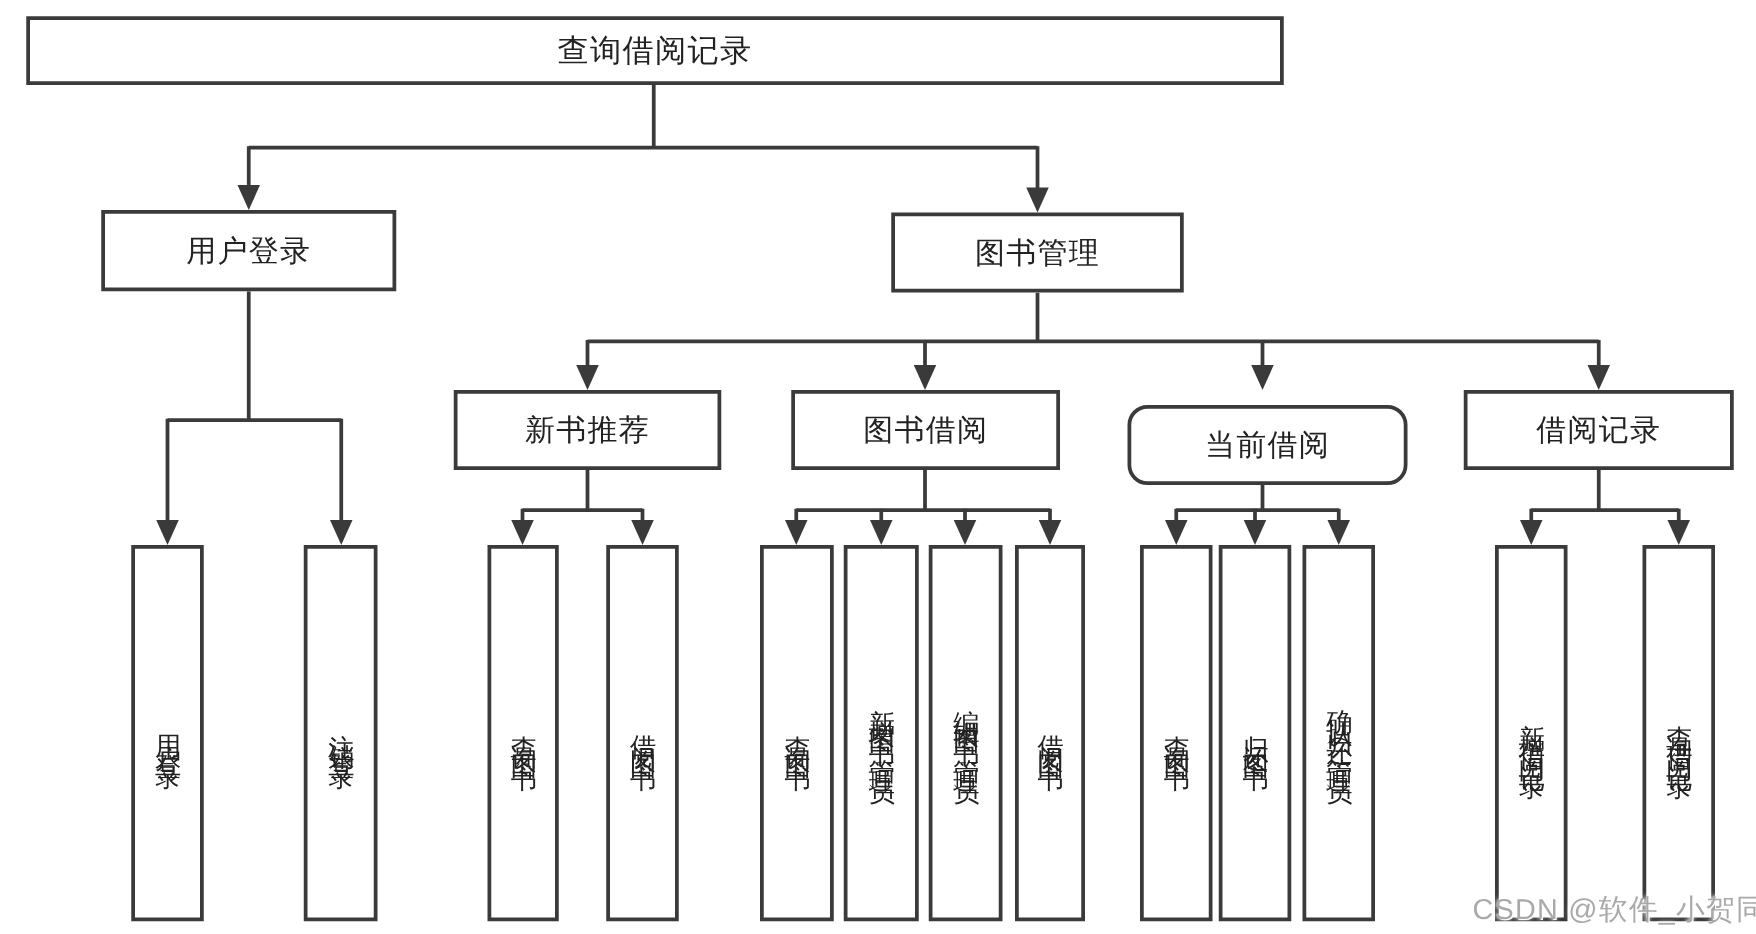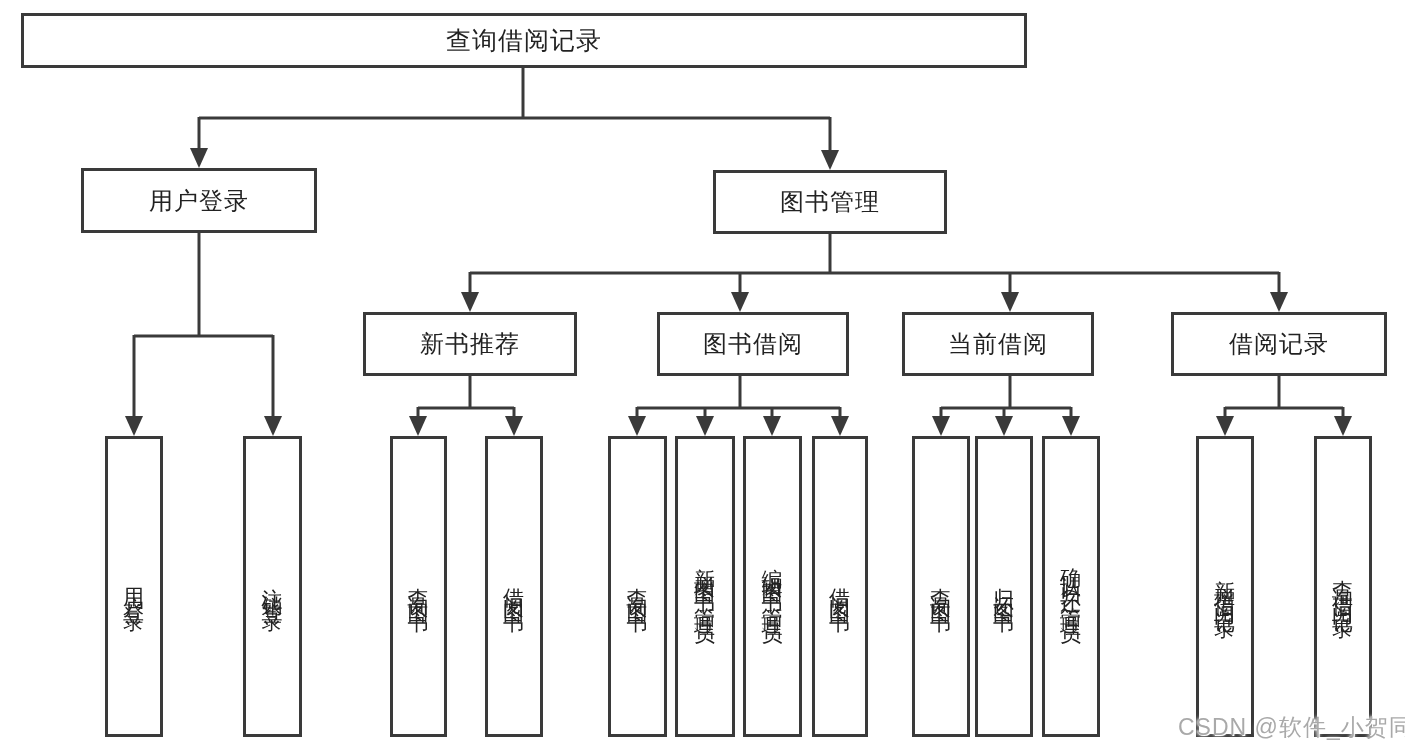--- a/index.html
+++ b/index.html
@@ -120,22 +120,22 @@
       <polygon points="1334,416 1352,416 1343,436"></polygon>
     </g>
   </svg>
 
   <div class="node root" style="left:21px; top:13px; width:1006px; height:55px;">查询借阅记录</div>
 
   <div class="node branch" style="left:81px; top:168px; width:236px; height:65px;">用户登录</div>
   <div class="node branch" style="left:713px; top:170px; width:234px; height:64px;">图书管理</div>
 
   <div class="node branch" style="left:363px; top:312px; width:214px; height:64px;text-align:right;">新书推荐</div>
-  <div class="node branch" style="left:633px; top:312px; width:192px; height:64px;margin-left:24px;">图书借阅</div>
-  <div class="node branch" style="left:902px; top:312px; width:192px; height:64px;">当前借阅</div>
+  <div class="node branch" style="left:633px; top:312px; width:215px; height:64px;">图书借阅</div>
+  <div class="node branch" style="left:902px; top:324px; width:224px; height:64px;border-radius:16px;">当前借阅</div>
   <div class="node branch" style="left:1171px; top:312px; width:216px; height:64px;">借阅记录</div>
 
   <div class="node leaf" style="left:105px; top:436px; width:58px; height:301px;">
     <span class="vtext">用户登录</span>
   </div>
   <div class="node leaf" style="left:243px; top:436px; width:59px; height:301px;">
     <span class="vtext">注销登录</span>
   </div>
 
   <div class="node leaf" style="left:390px; top:436px; width:57px; height:301px;">

